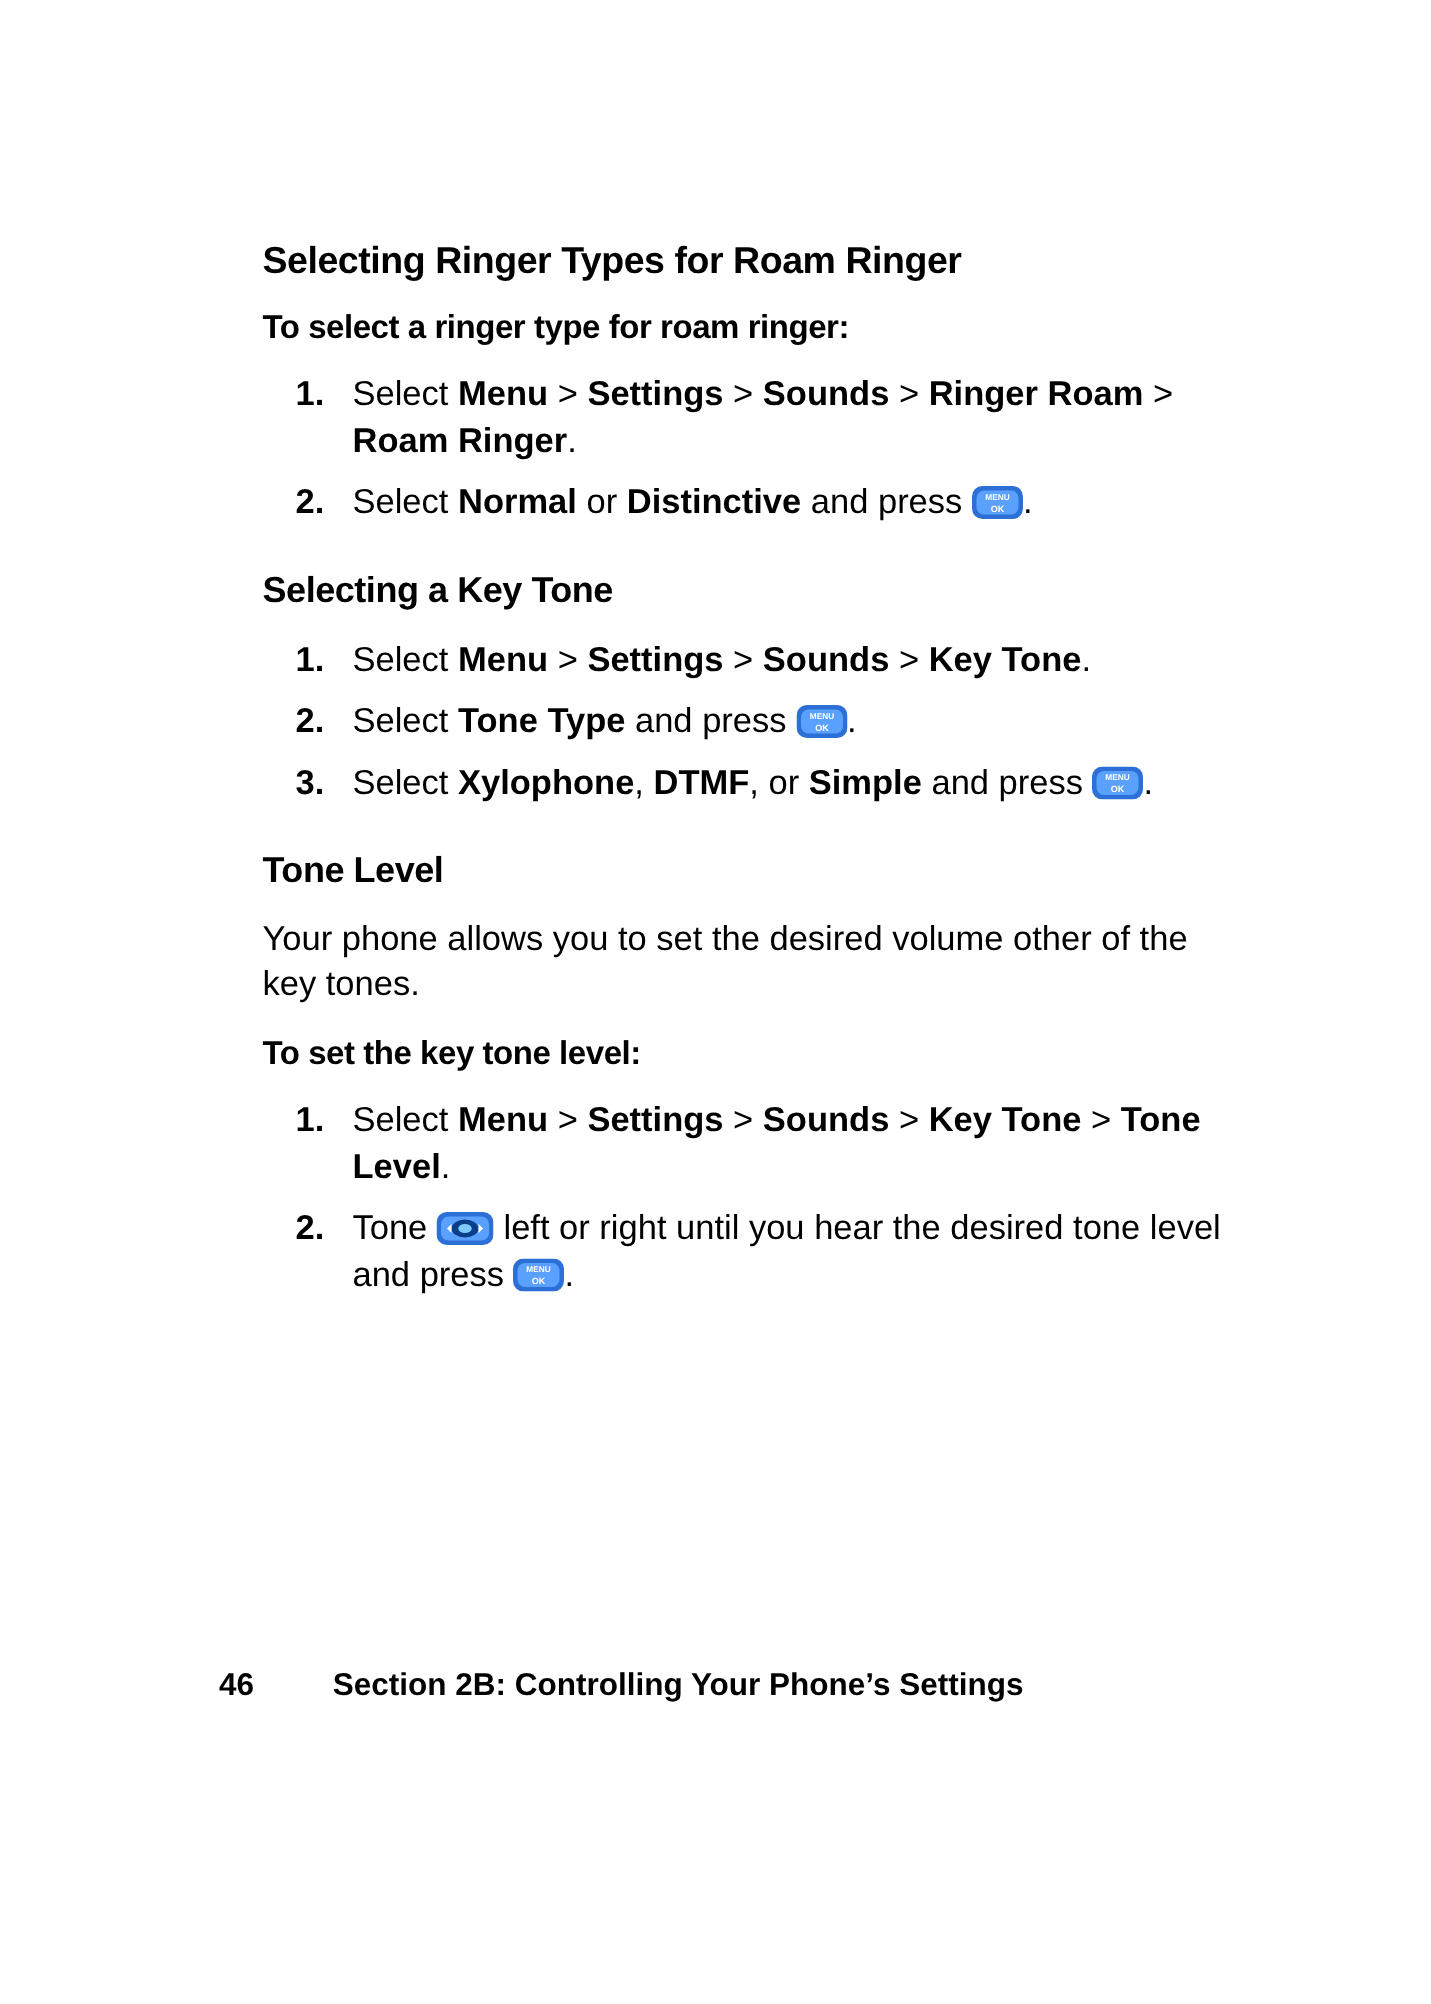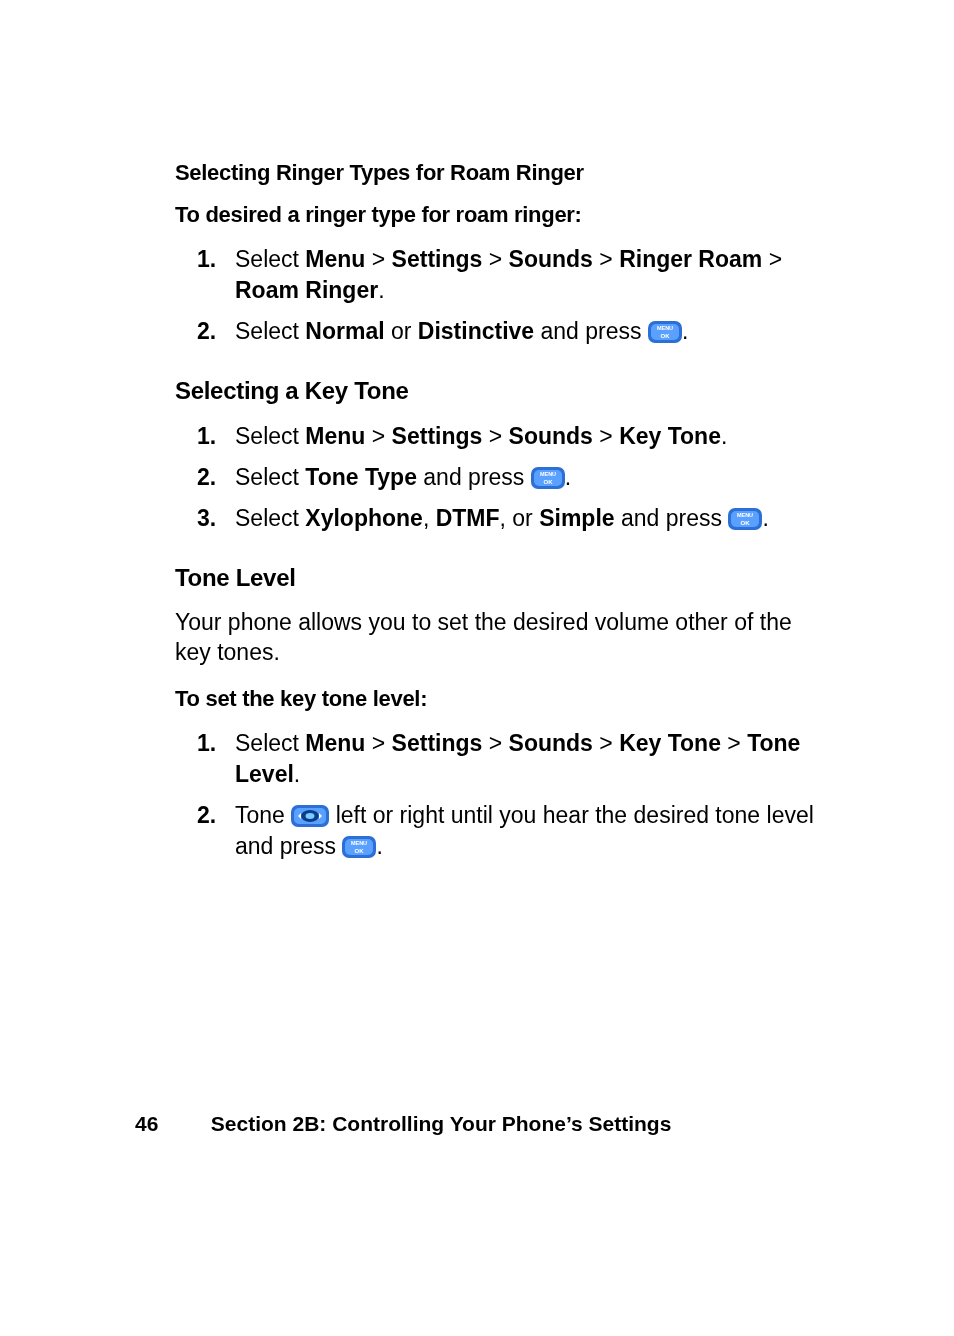--- a/index.html
+++ b/index.html
@@ -13,21 +13,21 @@
     -webkit-font-smoothing: antialiased;
   }
   .page {
     position: relative;
     box-sizing: border-box;
     width: 954px;
     height: 1336px;
     padding: 160px 135px 0 175px;
   }
   .h3 {
-    font-size: 22px;
+    font-size: 25px;
     font-weight: 700;
     letter-spacing: -0.3px;
     margin: 0 0 16px 0;
   }
   .h2 {
     font-size: 24px;
     font-weight: 700;
     letter-spacing: -0.3px;
     margin: 30px 0 16px 0;
   }
@@ -61,34 +61,34 @@
     font-weight: 700;
   }
   .b { font-weight: 700; }
   .menu-ok-icon, .nav-icon {
     display: inline-block;
     vertical-align: -4px;
   }
   .menu-ok-icon svg, .nav-icon svg { display: block; }
   .footer {
     position: absolute;
-    left: 135px;
+    left: 146px;
     bottom: 200px;
     font-size: 21px;
   }
   .footer .pnum { font-weight: 700; display: inline-block; width: 70px; }
   .footer .sect { font-weight: 700; }
 </style>
 </head>
 <body>
 
 <div class="page">
 
   <div class="h3">Selecting Ringer Types for Roam Ringer</div>
-  <div class="intro">To desired a ringer type for roam ringer:</div>
+  <div class="intro">To select a ringer type for roam ringer:</div>
   <ol class="steps">
     <li>
       <span class="num">1.</span>
       <span>Select </span><span class="b">Menu</span><span> &gt; </span><span class="b">Settings</span><span> &gt; </span><span class="b">Sounds</span><span> &gt; </span><span class="b">Ringer Roam</span><span> &gt; </span><span class="b">Roam Ringer</span><span>.</span>
     </li>
     <li>
       <span class="num">2.</span>
       <span>Select </span><span class="b">Normal</span><span> or </span><span class="b">Distinctive</span><span> and press </span><span class="menu-ok-icon"><svg width="34" height="22" viewBox="0 0 34 22">
             <rect x="0" y="0" width="34" height="22" rx="7" fill="#2c6fd6"></rect>
             <rect x="3" y="3" width="28" height="16" rx="5" fill="#5aa0ff"></rect>

